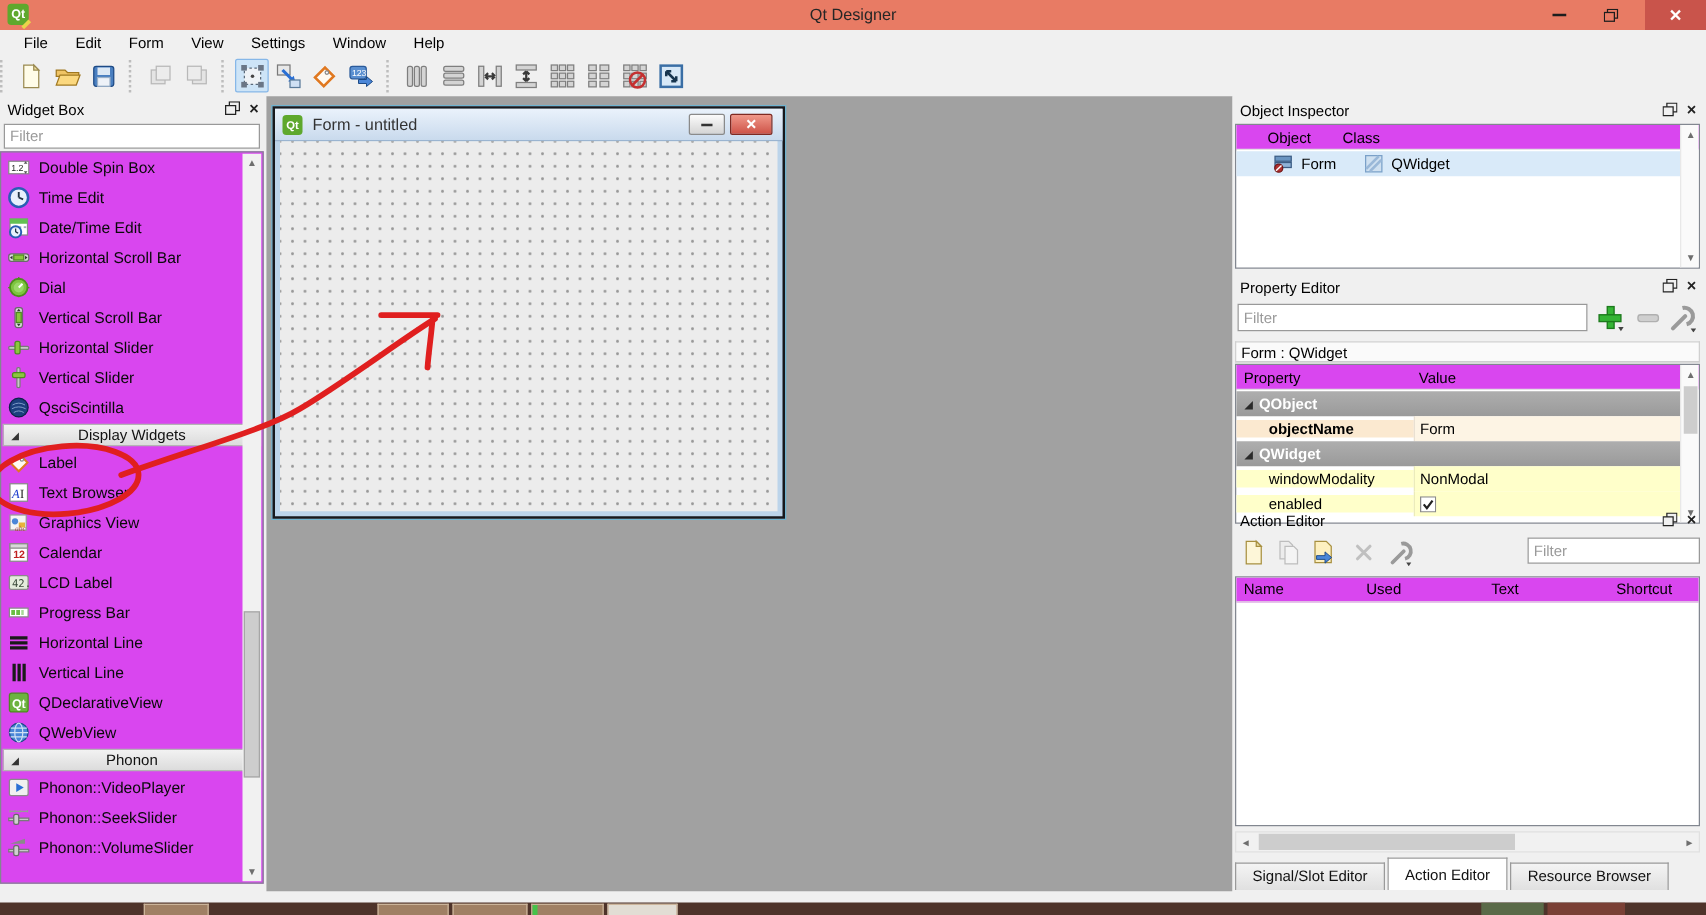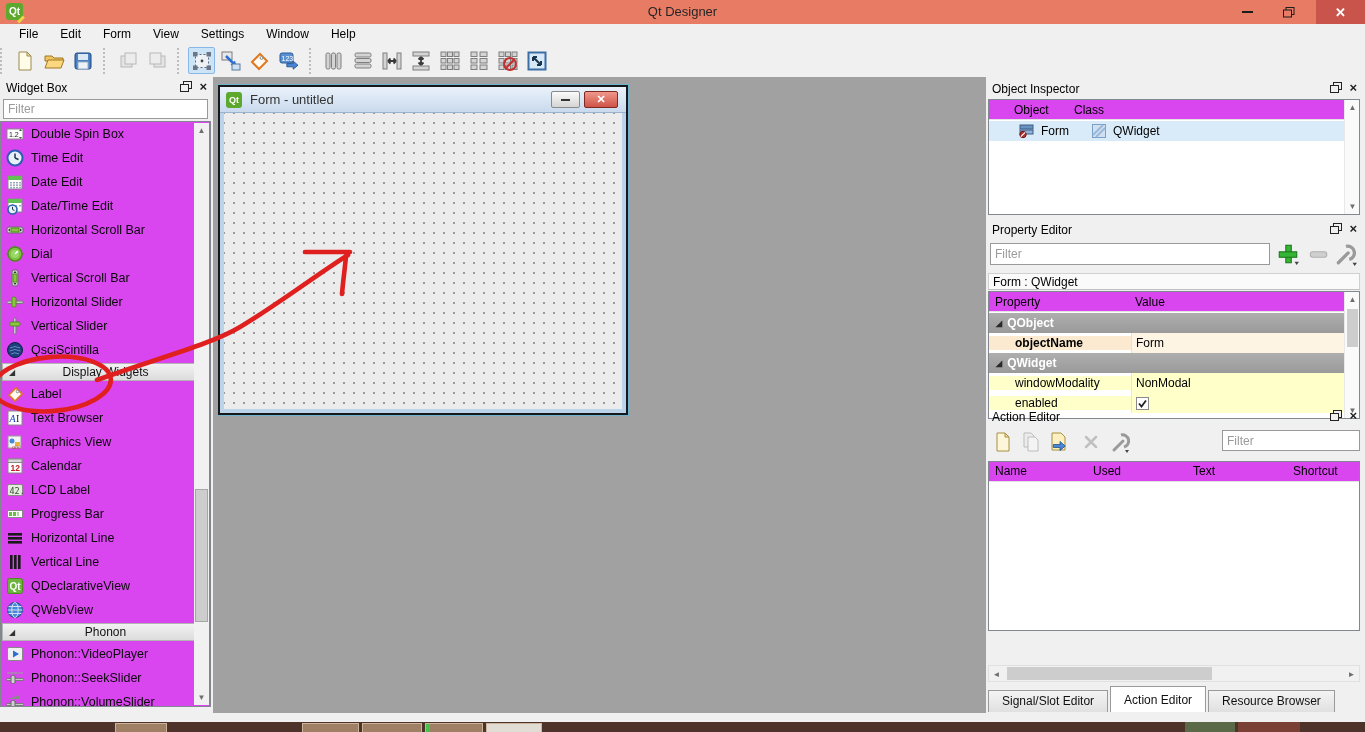--- a/index.html
+++ b/index.html
@@ -314,41 +314,20 @@
           <div class="wb-row">
             <svg viewBox="0 0 18 18" xmlns="http://www.w3.org/2000/svg">
               <circle cx="9" cy="9" r="7.5" fill="#e8f0fc" stroke="#2a5fb4" stroke-width="2"></circle>
               <line x1="9" y1="9" x2="9" y2="4.5" stroke="#234" stroke-width="1.5"></line>
               <line x1="9" y1="9" x2="12.5" y2="10.5" stroke="#234" stroke-width="1.5"></line>
             </svg>
             <span class="wb-label">Time Edit</span>
           </div>
           <div class="wb-row">
             <svg viewBox="0 0 18 18" xmlns="http://www.w3.org/2000/svg">
-              <rect x="2" y="3" width="14" height="13" fill="#fff" stroke="#8a8a8a"></rect>
-              <rect x="2" y="3" width="14" height="4" fill="#63c053"></rect>
-              <g fill="#9ab">
-                <rect x="4" y="9" width="2" height="1.5"></rect>
-                <rect x="7" y="9" width="2" height="1.5"></rect>
-                <rect x="10" y="9" width="2" height="1.5"></rect>
-                <rect x="13" y="9" width="2" height="1.5"></rect>
-                <rect x="4" y="11.4" width="2" height="1.5"></rect>
-                <rect x="7" y="11.4" width="2" height="1.5"></rect>
-                <rect x="10" y="11.4" width="2" height="1.5"></rect>
-                <rect x="13" y="11.4" width="2" height="1.5"></rect>
-                <rect x="4" y="13.8" width="2" height="1.5"></rect>
-                <rect x="7" y="13.8" width="2" height="1.5"></rect>
-                <rect x="10" y="13.8" width="2" height="1.5"></rect>
-                <rect x="13" y="13.8" width="2" height="1.5"></rect>
-              </g>
-            </svg>
-            <span class="wb-label">Date Edit</span>
-          </div>
-          <div class="wb-row">
-            <svg viewBox="0 0 18 18" xmlns="http://www.w3.org/2000/svg">
               <rect x="2" y="2" width="14" height="13" fill="#fff" stroke="#8a8a8a"></rect>
               <rect x="2" y="2" width="14" height="4" fill="#63c053"></rect>
               <g fill="#9ab">
                 <rect x="5" y="8" width="2" height="1.5"></rect>
                 <rect x="9" y="8" width="2" height="1.5"></rect>
                 <rect x="13" y="8" width="2" height="1.5"></rect>
               </g>
               <circle cx="6.5" cy="12.5" r="4.5" fill="#e8f0fc" stroke="#2a5fb4" stroke-width="1.6"></circle>
               <line x1="6.5" y1="12.5" x2="6.5" y2="9.8" stroke="#234"></line>
               <line x1="6.5" y1="12.5" x2="8.5" y2="13.5" stroke="#234"></line>
@@ -670,21 +649,21 @@
       </div>
       <div class="ae-tb-btn" style="left:118px;">
         <svg viewBox="0 0 22 22">
             <path d="M4 19 L13 10" stroke="#9a9a9a" stroke-width="3" stroke-linecap="round"></path>
             <path d="M11 4 a5 5 0 1 1 3 12" fill="none" stroke="#9a9a9a" stroke-width="3"></path>
             <path d="M15 19 l4 0 -2 3 z" fill="#444"></path>
           </svg>
       </div>
       <input class="filter-input" style="position: absolute; left: 232px; top: 3px; width: 138px; height: 21px;" placeholder="Filter">
     </div>
-    <div class="panel-box" style="top:384px; height:170px;text-align:right;">
+    <div class="panel-box" style="top:384px; height:200px;text-align:right;">
       <div class="col-head" id="ae-colhead">
           <span class="ae-col" style="left: 6px;">Name</span>
           <span class="ae-col" style="left: 104px;">Used</span>
           <span class="ae-col" style="left: 204px;">Text</span>
           <span class="ae-col" style="left: 304px;">Shortcut</span>
         </div>
     </div>
     <div id="ae-hscroll">
       <div class="sb-arrow" style="left:0; top:1px;">◄</div>
       <div id="ae-hthumb"></div>

